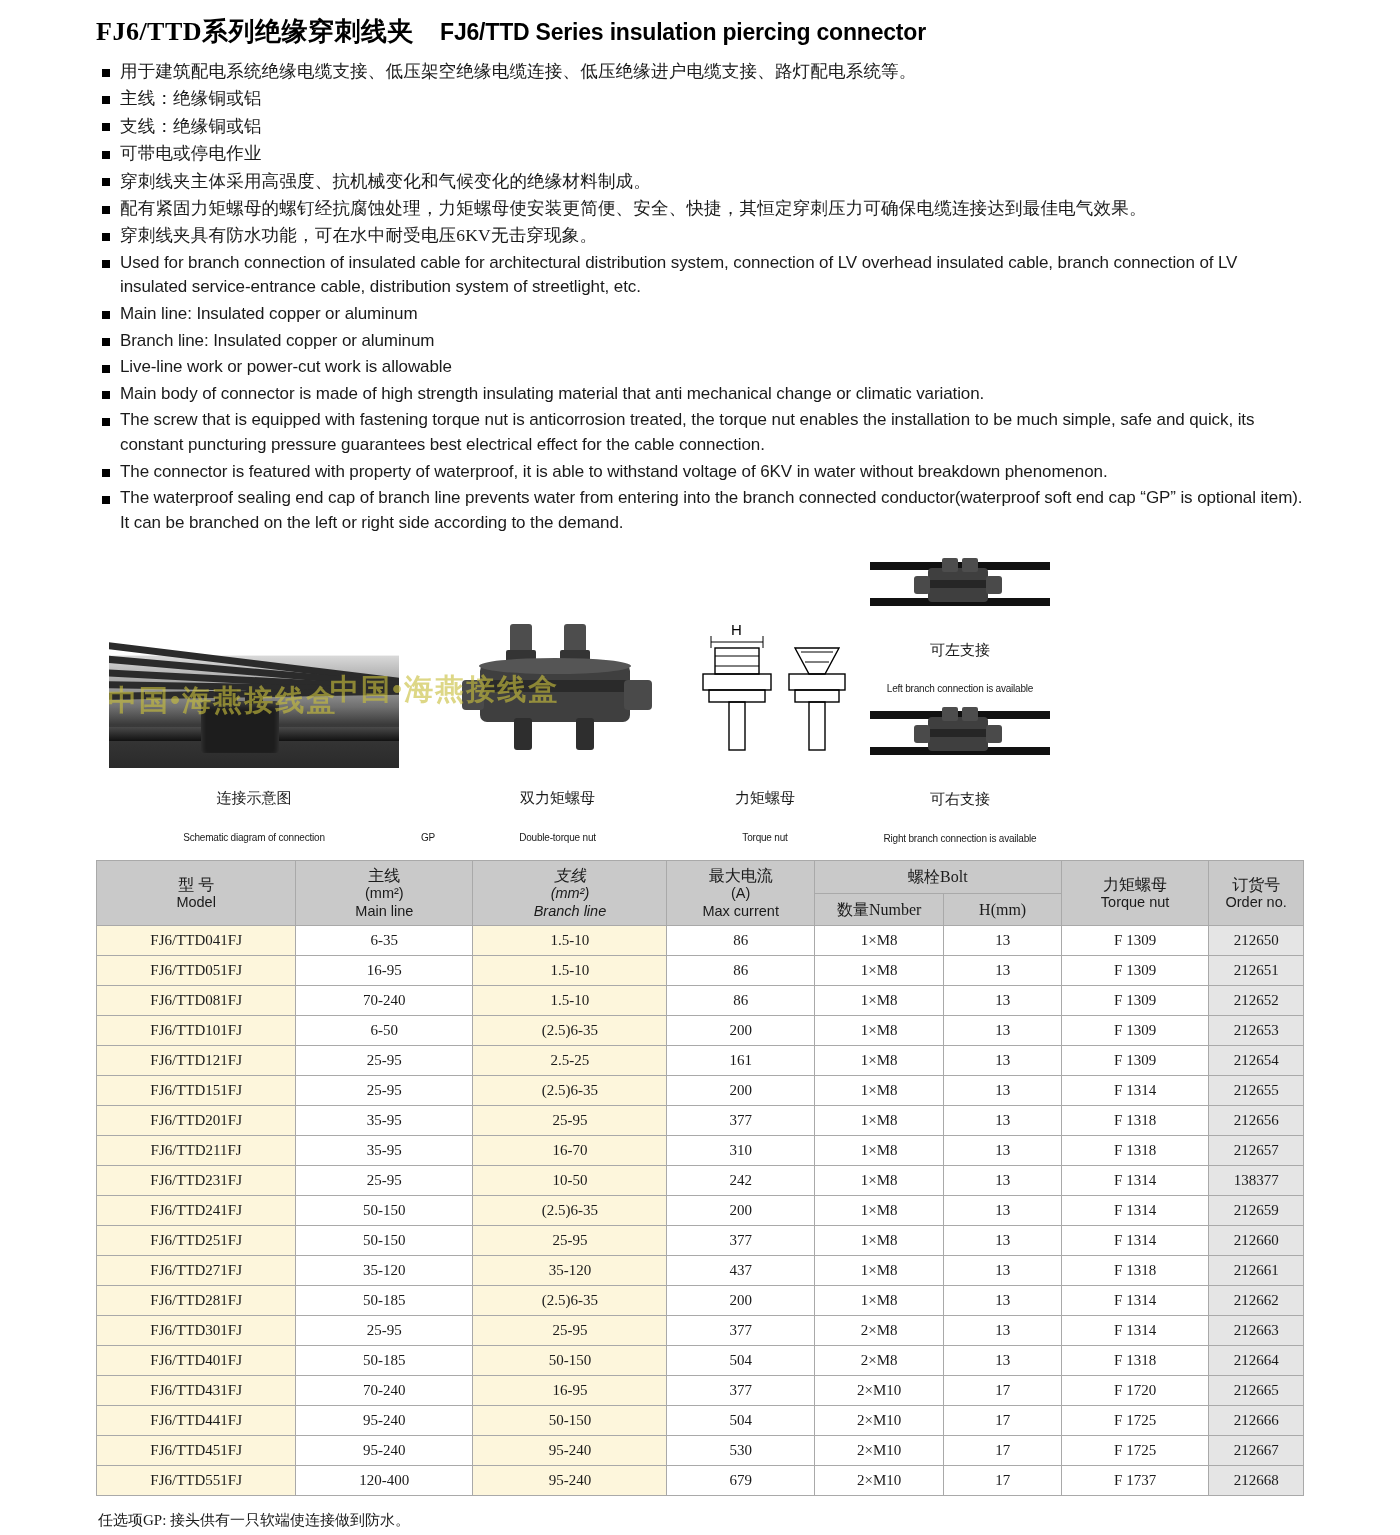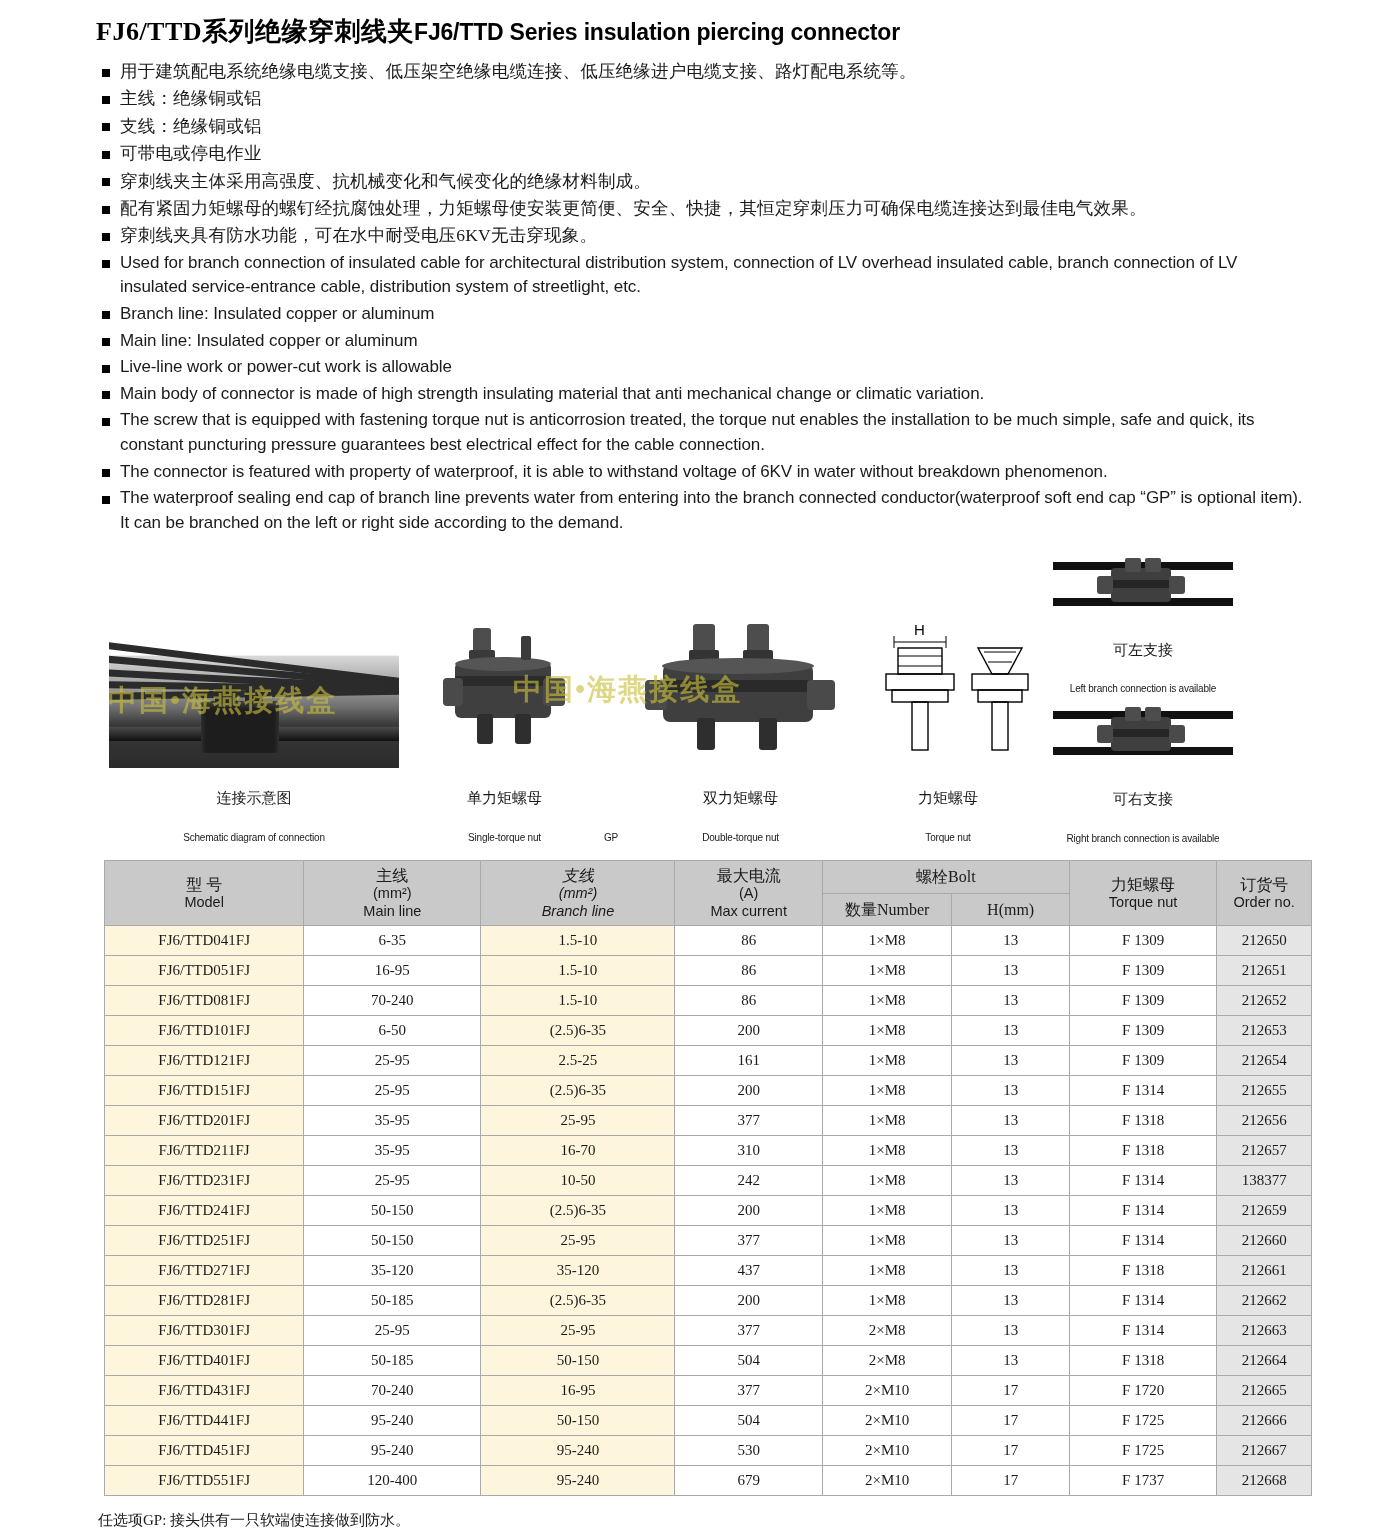--- a/index.html
+++ b/index.html
@@ -14,20 +14,21 @@
     color: #1a1a1a;
     position: relative;
     overflow: hidden;
   }
   .page { padding: 14px 96px 0 96px; }
 
   
   .title-row {
     display: flex;
     align-items: baseline;
+    gap: 26px;
     margin-bottom: 10px;
   }
   .title-cn {
     font-family: "Liberation Serif", serif;
     font-size: 26px;
     font-weight: bold;
     letter-spacing: 0.5px;
     color: #000;
   }
   .title-en {
@@ -148,21 +149,21 @@
     background: linear-gradient(#4a4a4a, #111);
   }
 
   
   .conn-svg { display:block; }
 
   
   table.spec {
     border-collapse: collapse;
     width: 1208px;
-    margin: 16px 0 0 8px;
+    margin: 16px 0 0 0;
     font-size: 15px;
   }
   table.spec th, table.spec td {
     border: 1px solid #a9a9a9;
     text-align: center;
     padding: 0;
   }
   table.spec thead th {
     background: #c9c9c9;
     font-weight: normal;
@@ -223,22 +224,22 @@
     <li>主线：绝缘铜或铝</li>
     <li>支线：绝缘铜或铝</li>
     <li>可带电或停电作业</li>
     <li>穿刺线夹主体采用高强度、抗机械变化和气候变化的绝缘材料制成。</li>
     <li>配有紧固力矩螺母的螺钉经抗腐蚀处理，力矩螺母使安装更简便、安全、快捷，其恒定穿刺压力可确保电缆连接达到最佳电气效果。</li>
     <li>穿刺线夹具有防水功能，可在水中耐受电压6KV无击穿现象。</li>
   </ul>
 
   <ul class="bullets en-list">
     <li>Used for branch connection of insulated cable for architectural distribution system, connection of LV overhead insulated cable, branch connection of LV insulated service-entrance cable, distribution system of streetlight, etc.</li>
+    <li>Main line: Insulated copper or aluminum</li>
     <li>Branch line: Insulated copper or aluminum</li>
-    <li>Main line: Insulated copper or aluminum</li>
     <li>Live-line work or power-cut work is allowable</li>
     <li>Main body of connector is made of high strength insulating material that anti mechanical change or climatic variation.</li>
     <li>The screw that is equipped with fastening torque nut is anticorrosion treated, the torque nut enables the installation to be much simple, safe and quick, its constant puncturing pressure guarantees best electrical effect for the cable connection.</li>
     <li>The connector is featured with property of waterproof, it is able to withstand voltage of 6KV in water without breakdown phenomenon.</li>
     <li>The waterproof sealing end cap of branch line prevents water from entering into the branch connected conductor(waterproof soft end cap “GP” is optional item). It can be branched on the left or right side according to the demand.</li>
   </ul>
 
   <div class="figures">
 
     <div class="fig" style="width:300px;">
@@ -251,38 +252,20 @@
           <div class="strand" style="left:-10px; top:70px; width:330px; transform:rotate(-1deg);"></div>
           <div class="wire-h"></div>
           <div class="clamp"></div>
         </div>
         <div class="watermark" style="left:4px; top:58px;">中国•海燕接线盒</div>
       </div>
       <div class="fig-cap-cn">连接示意图</div>
       <div class="fig-cap-en">Schematic diagram of connection</div>
     </div>
 
-    <div class="fig" style="width:165px; margin-left:18px;">
-      <div class="fig-img">
-        <svg class="conn-svg" width="160" height="150" viewBox="0 0 160 150">
-          <rect x="48" y="10" width="18" height="26" rx="3" fill="#4d4d4d"></rect>
-          <rect x="44" y="32" width="26" height="10" rx="2" fill="#3a3a3a"></rect>
-          <rect x="30" y="44" width="96" height="56" rx="6" fill="#3f3f3f"></rect>
-          <rect x="30" y="58" width="96" height="10" fill="#2b2b2b"></rect>
-          <rect x="18" y="60" width="20" height="28" rx="4" fill="#4a4a4a"></rect>
-          <rect x="118" y="60" width="22" height="28" rx="4" fill="#4a4a4a"></rect>
-          <rect x="52" y="96" width="16" height="30" rx="3" fill="#2e2e2e"></rect>
-          <rect x="90" y="96" width="16" height="30" rx="3" fill="#2e2e2e"></rect>
-          <ellipse cx="78" cy="46" rx="48" ry="7" fill="#555"></ellipse>
-          <rect x="96" y="18" width="10" height="24" rx="2" fill="#3b3b3b"></rect>
-        </svg>
-      </div>
-      <div class="fig-cap-cn">单力矩螺母</div>
-      <div class="fig-cap-en">Single-torque nut</div>
-    </div>
 
     <div class="fig" style="width:44px; margin-left:2px;">
       <div class="fig-img" style="height:0;"></div>
       <div class="fig-cap-cn" style="visibility:hidden;"></div>
       <div class="fig-cap-en">GP</div>
     </div>
 
     <div class="fig" style="width:215px;">
       <div class="fig-img">
         <svg class="conn-svg" width="212" height="150" viewBox="0 0 212 150">

